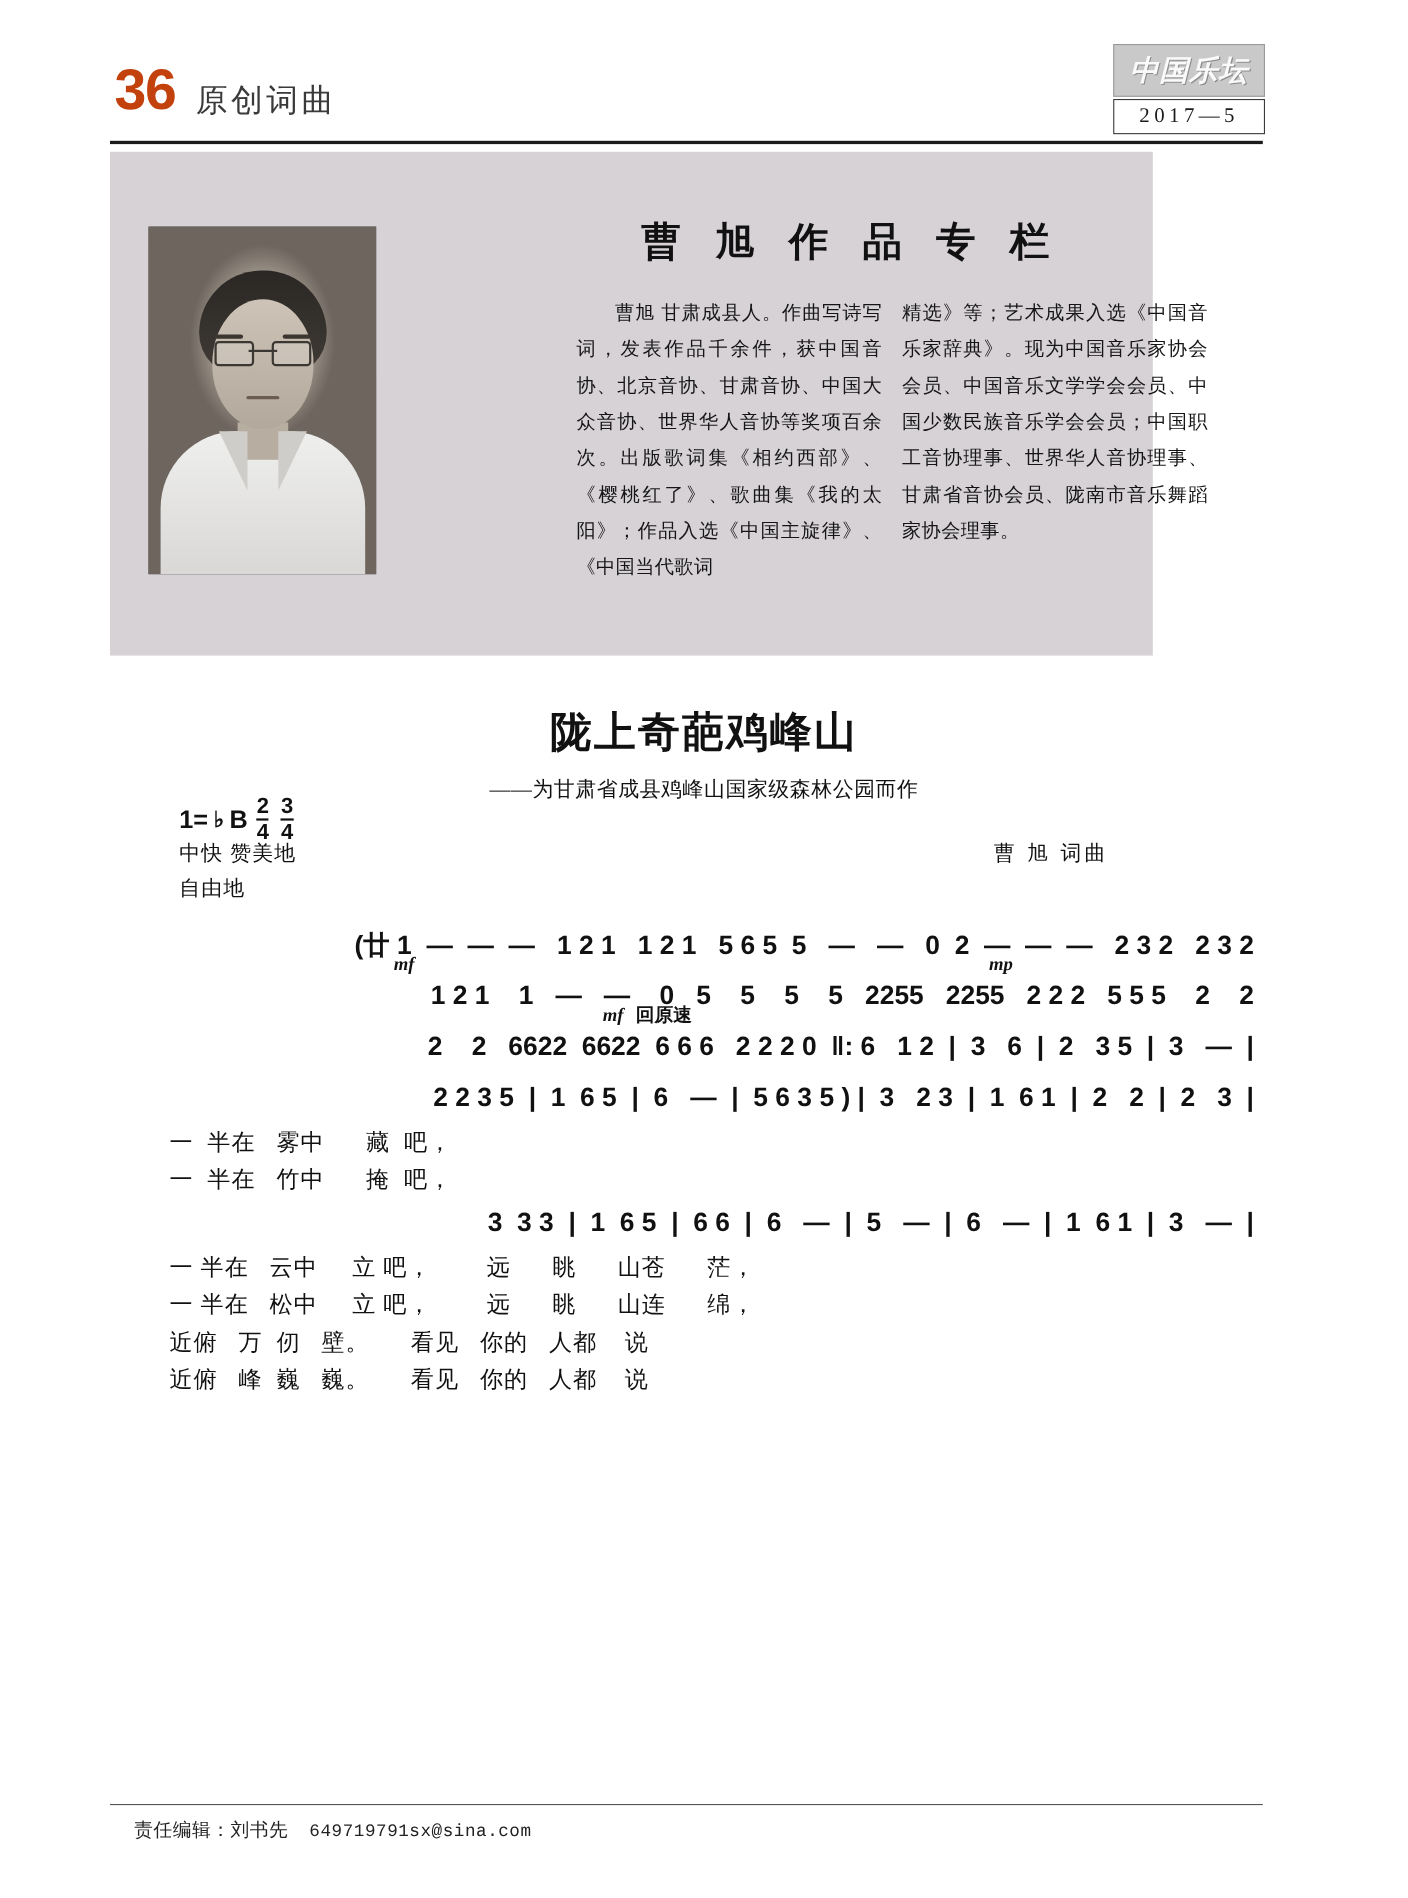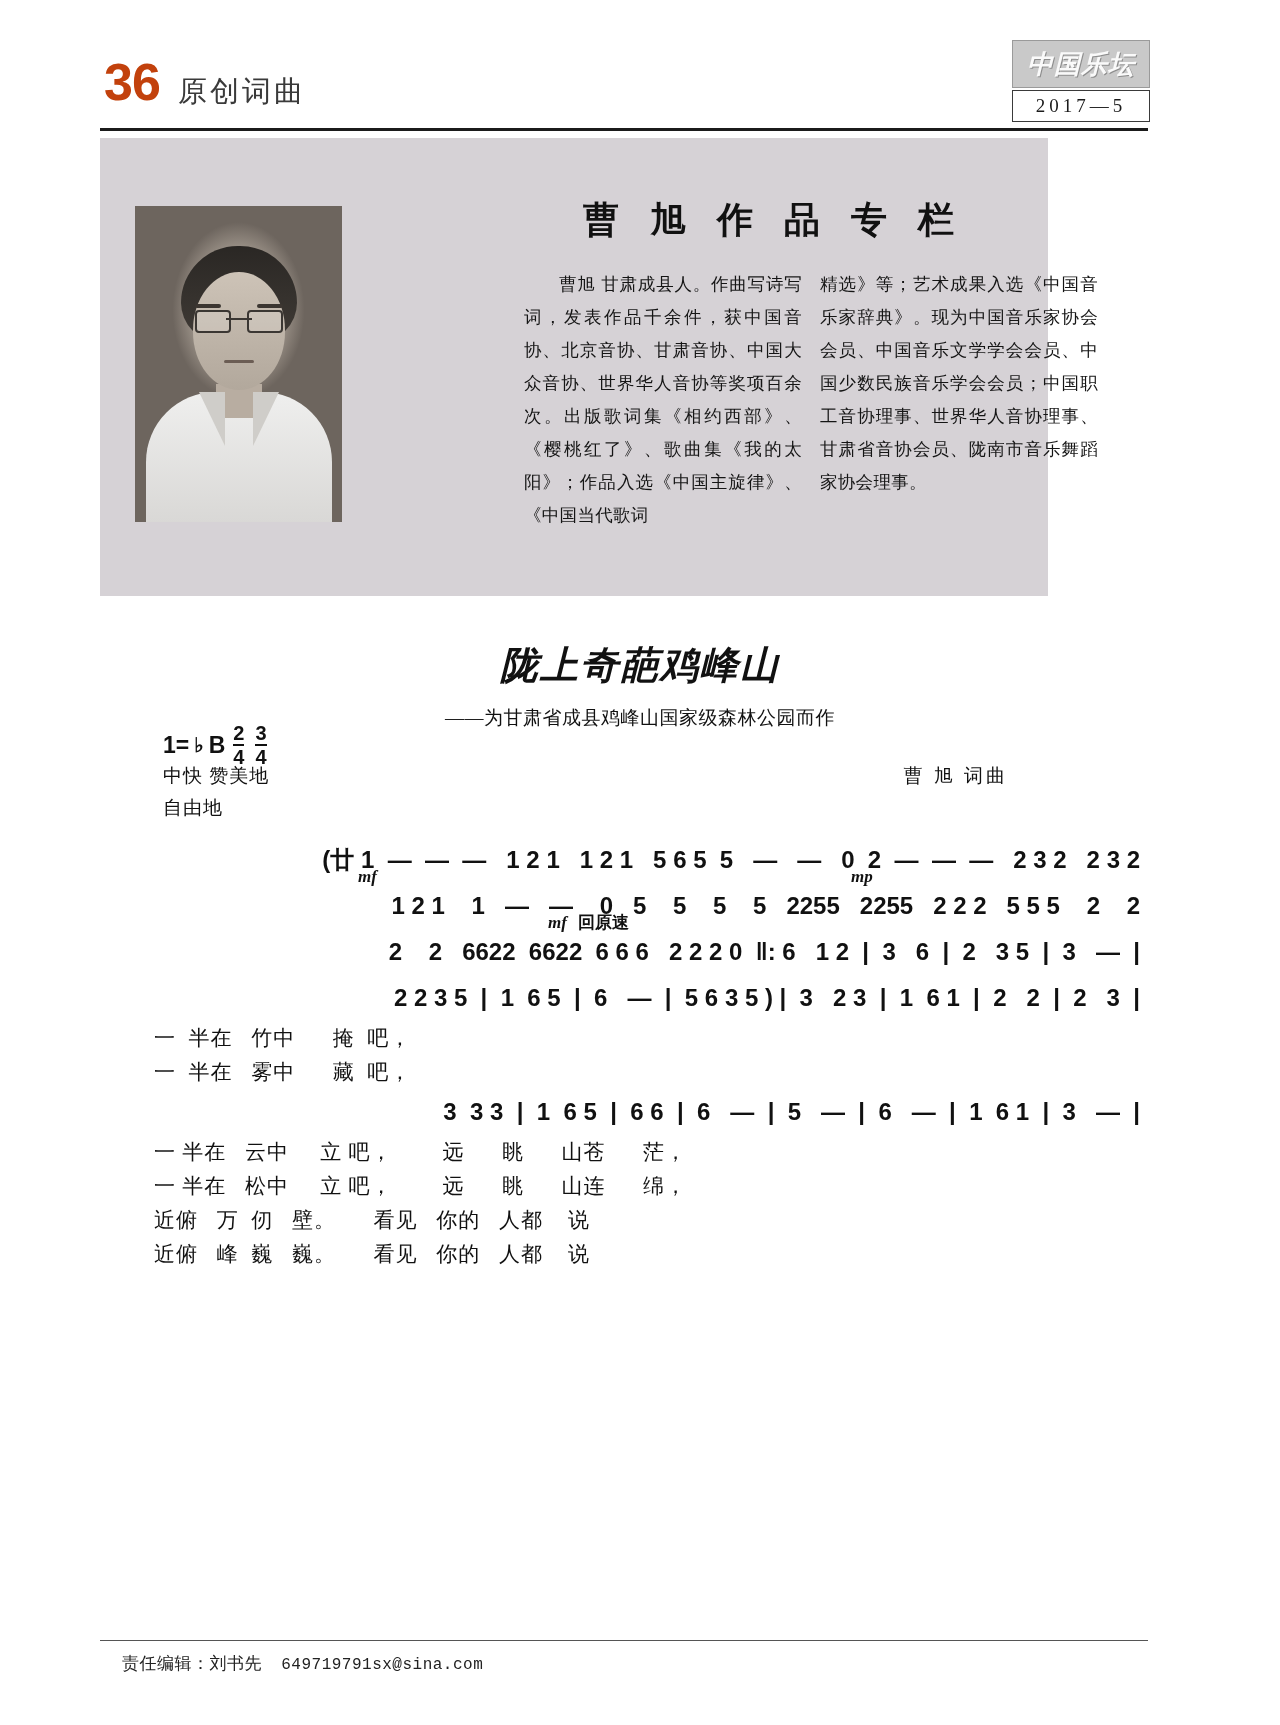--- a/index.html
+++ b/index.html
@@ -135,21 +135,20 @@
   }
   .bio-col p.indent{text-indent:2em;}
 
   
   .song{position:absolute;left:0;top:600px;width:1280px;}
   .song-title{
     text-align:center;
     font-family:"Liberation Serif",serif;
     font-size:38px;font-weight:700;letter-spacing:2px;color:#111;
     margin-top:40px;
-    font-style:italic;
   }
   .song-subtitle{
     text-align:center;
     font-family:"Liberation Serif",serif;
     font-size:19px;color:#111;margin-top:14px;letter-spacing:.5px;
   }
 
   .meta{position:relative;height:120px;margin-top:-14px;}
   .keysig{
     position:absolute;left:163px;top:6px;
@@ -283,34 +282,34 @@
       <div class="tempo2">自由地</div>
       <div class="credit">曹  旭  词曲</div>
     </div>
 
     <div class="staff">
       <div class="notes">(廿 1  —  —  —   1 2 1   1 2 1   5 6 5  5   —   —   0  2  —  —  —   2 3 2   2 3 2</div>
     </div>
 
     <div class="staff">
       <span class="mark" style="position:absolute;left:208px;top:-16px;">mf</span>
-      <span class="mark" style="position:absolute;left:701px;top:-16px;">mp</span>
+      <span class="mark" style="position:absolute;left:749px;top:-16px;">mp</span>
       <div class="notes">1 2 1    1   —   —    0   5    5    5    5   2255   2255   2 2 2   5 5 5    2    2</div>
     </div>
 
     <div class="staff">
       <span class="mark" style="position:absolute;left:398px;top:-16px;">mf</span>
       <span style="position:absolute;left:428px;top:-18px;font-family:'Liberation Sans',sans-serif;font-size:17px;font-weight:bold;">回原速</span>
       <div class="notes">2    2   6622  6622  6 6 6   2 2 2 0  ‖: 6   1 2  |  3   6  |  2   3 5  |  3   —  |</div>
     </div>
 
     <div class="staff">
       <div class="notes">2 2 3 5  |  1  6 5  |  6   —  |  5 6 3 5 ) |  3   2 3  |  1  6 1  |  2   2  |  2   3  |</div>
+      <div class="lyricline">一  半在   雾中      藏  吧，</div>
       <div class="lyricline">一  半在   竹中      掩  吧，</div>
-      <div class="lyricline">一  半在   雾中      藏  吧，</div>
     </div>
 
     <div class="staff">
       <div class="notes">3  3 3  |  1  6 5  |  6 6  |  6   —  |  5   —  |  6   —  |  1  6 1  |  3   —  |</div>
       <div class="lyricline">一 半在   云中     立 吧，        远      眺      山苍      茫，</div>
       <div class="lyricline">一 半在   松中     立 吧，        远      眺      山连      绵，</div>
     </div>
 
     <div class="staff">
       <div class="lyricline">近俯   万  仞   壁。      看见   你的   人都    说</div>

